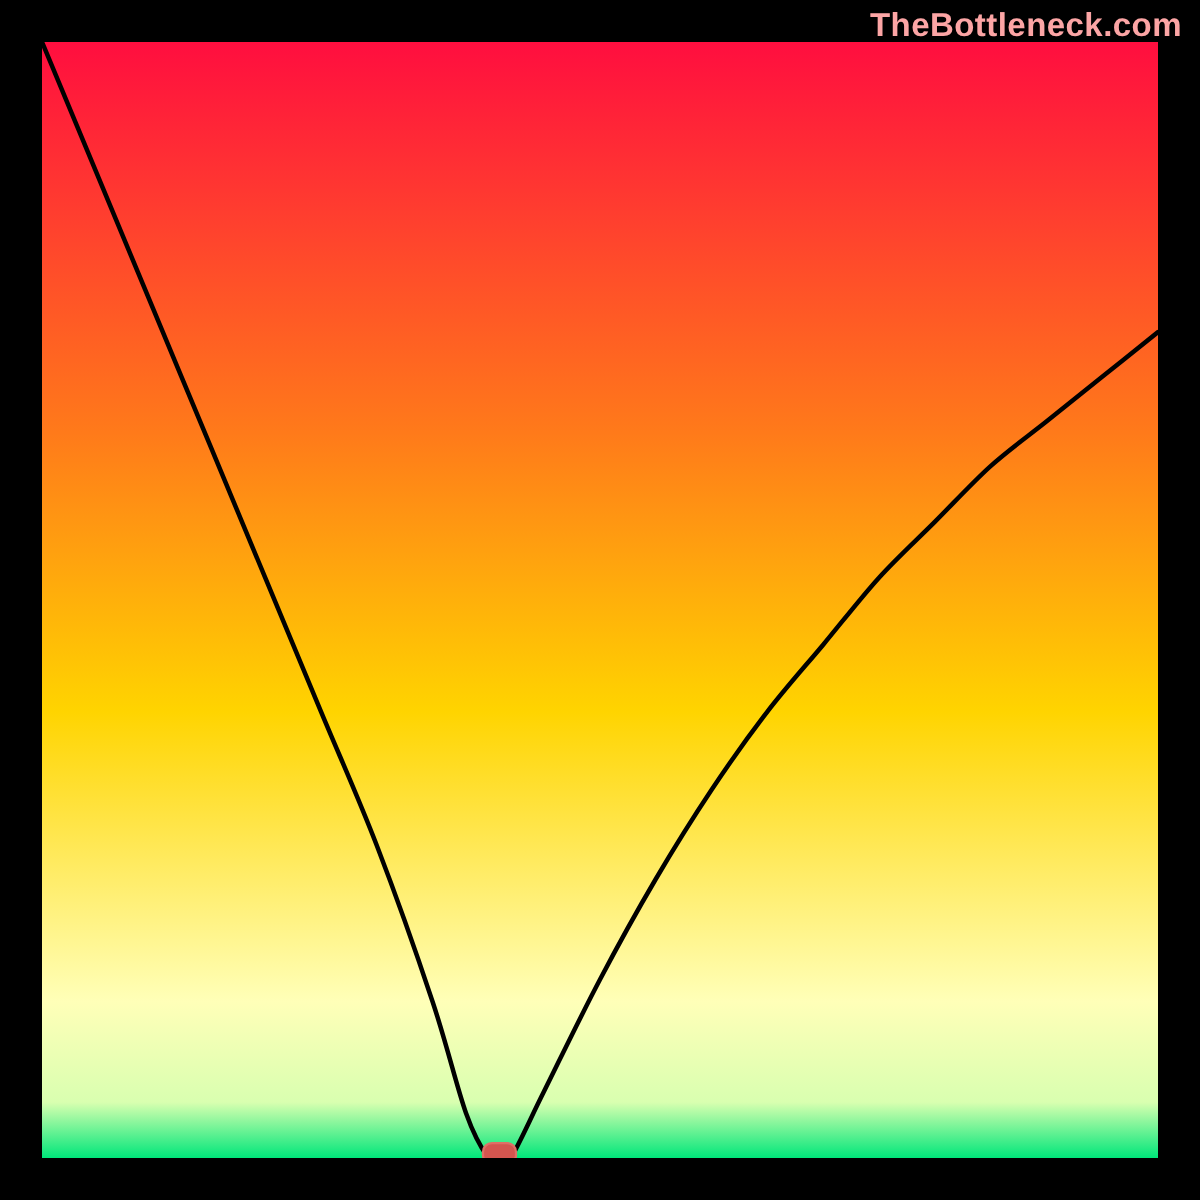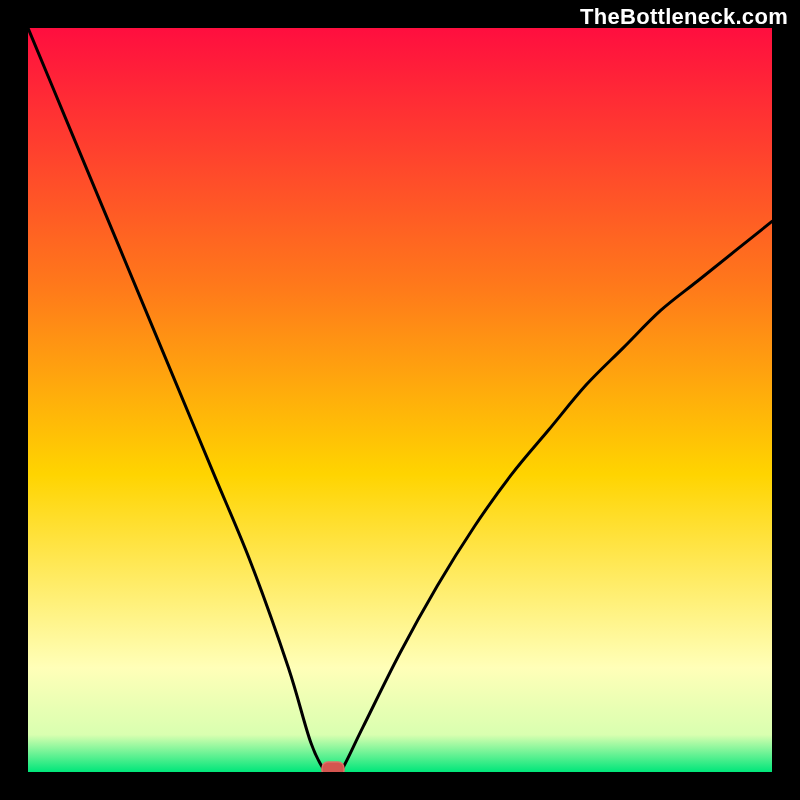--- a/index.html
+++ b/index.html
@@ -14,21 +14,21 @@
   .outer {
     position: relative;
     width: 800px;
     height: 800px;
     background: #000;
   }
   .watermark {
     position: absolute;
     top: 4px;
     right: 12px;
-    color: #ffffff;
+    color: #fca5a5;
     font-size: 22px;
     font-weight: 600;
     letter-spacing: 0.3px;
     z-index: 5;
     user-select: none;
   }
   .plot-frame {
     position: absolute;
     left: 28px;
     top: 28px;

